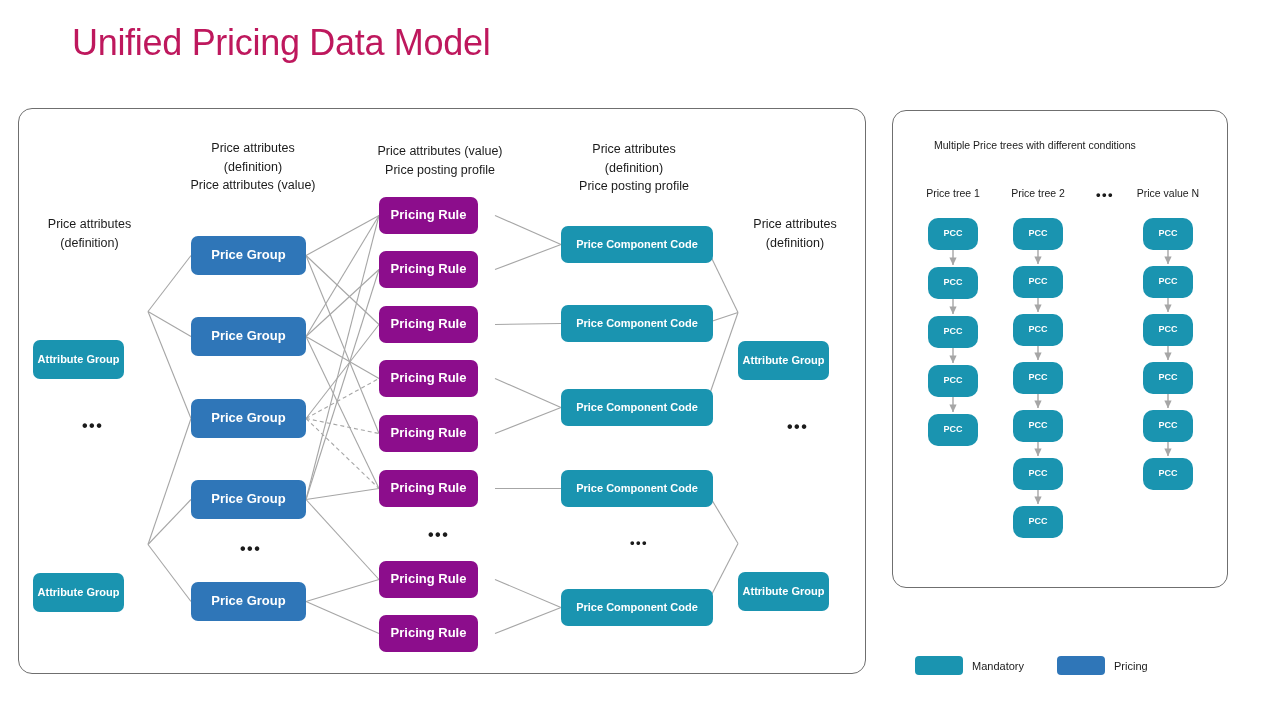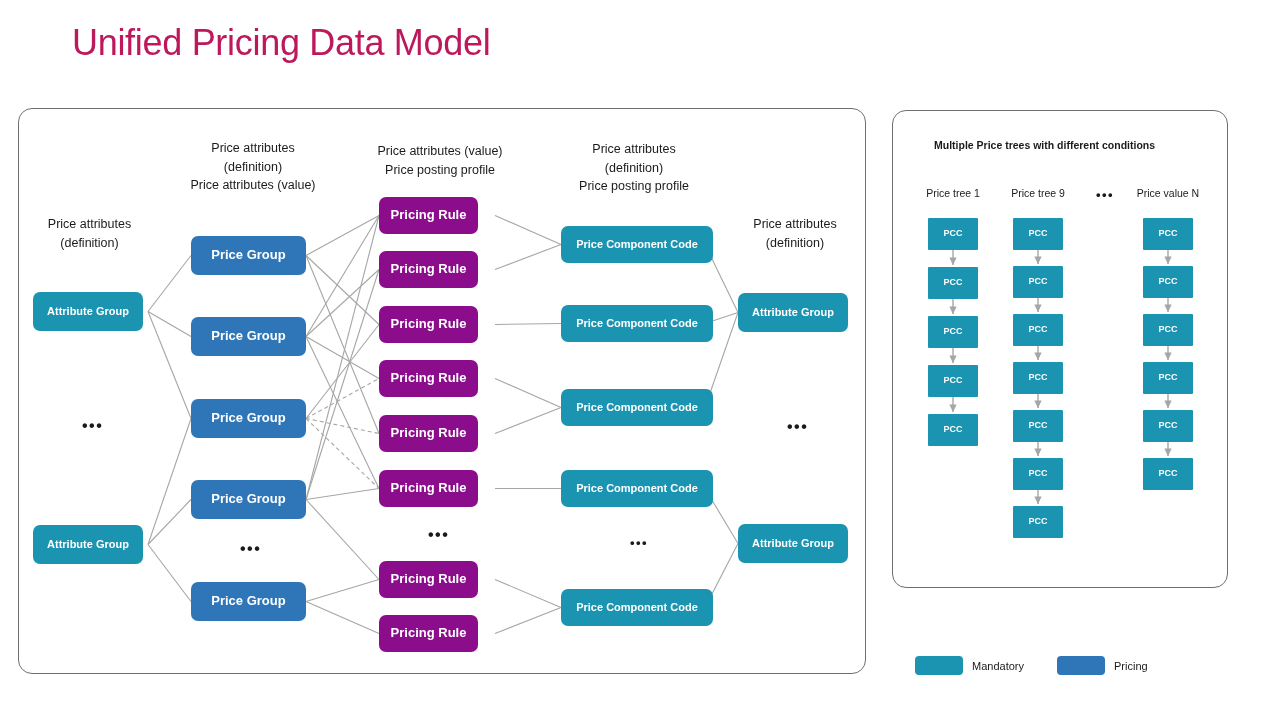--- a/index.html
+++ b/index.html
@@ -60,25 +60,25 @@
     font-weight: bold;
     text-align: center;
     box-sizing: border-box;
     line-height: 1.1;
     z-index: 3;
   }
   .node.teal   { background: #1a94b0; }
   .node.blue   { background: #2f76b8; }
   .node.purple { background: #8c0d8c; }
 
-  .node.attr { width: 110px; height: 39px; font-size: 11px; }
+  .node.attr { width: 91px; height: 39px; font-size: 11px; margin-top: 48px; }
   .node.pg   { width: 115px; height: 39px; font-size: 13px; }
   .node.pr   { width: 99px; height: 37px; font-size: 13px; }
   .node.pcc  { width: 152px; height: 37px; font-size: 11px; }
-  .node.pccs { width: 50px;  height: 32px; font-size: 9px; border-radius: 1px; }
+  .node.pccs { width: 50px;  height: 32px; font-size: 9px; border-radius: 10px; }
 
   
   .caption {
     position: absolute;
     font-size: 12.5px;
     color: #1b1b1b;
     text-align: center;
     line-height: 1.48;
     z-index: 2;
   }
@@ -94,21 +94,21 @@
     z-index: 3;
   }
   .ellipsis.small { font-size: 13px; }
 
   
   #trees-title {
     position: absolute;
     left: 934px;
     top: 139px;
     font-size: 10.5px;
-    font-weight: bold;
+    font-weight: normal;
     color: #1b1b1b;
     white-space: nowrap;
   }
   .tree-label {
     position: absolute;
     font-size: 10.5px;
     color: #1b1b1b;
     text-align: center;
     white-space: nowrap;
     z-index: 3;
@@ -318,21 +318,21 @@
   </div>
 <div class="node teal pccs" style="left: 928px; top: 316px;">
     <span>PCC</span>
   </div>
 <div class="node teal pccs" style="left: 928px; top: 365px;">
     <span>PCC</span>
   </div>
 <div class="node teal pccs" style="left: 928px; top: 414px;">
     <span>PCC</span>
   </div>
-<div class="tree-label" style="left: 985px; top: 187px; width: 106px;">Price tree 9</div>
+<div class="tree-label" style="left: 985px; top: 187px; width: 106px;">Price tree 2</div>
 <div class="node teal pccs" style="left: 1013px; top: 218px;">
     <span>PCC</span>
   </div>
 <div class="node teal pccs" style="left: 1013px; top: 266px;">
     <span>PCC</span>
   </div>
 <div class="node teal pccs" style="left: 1013px; top: 314px;">
     <span>PCC</span>
   </div>
 <div class="node teal pccs" style="left: 1013px; top: 362px;">

